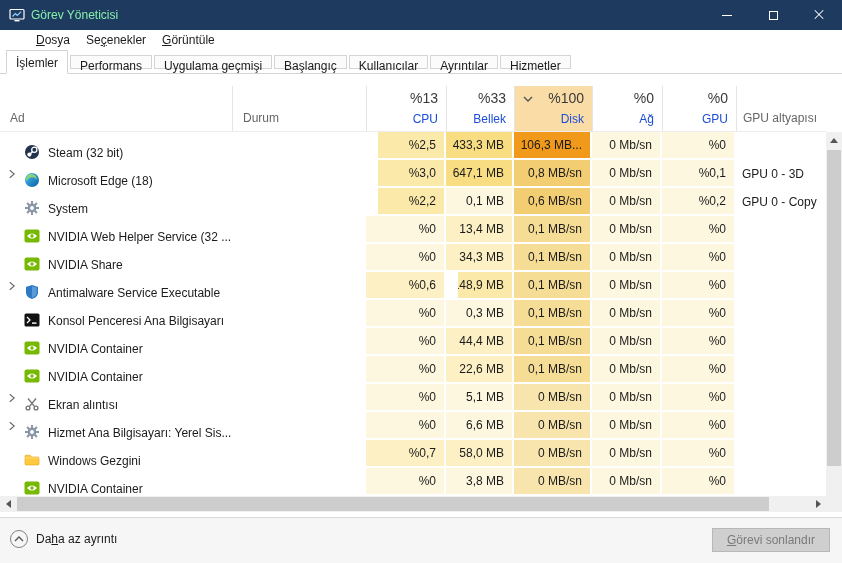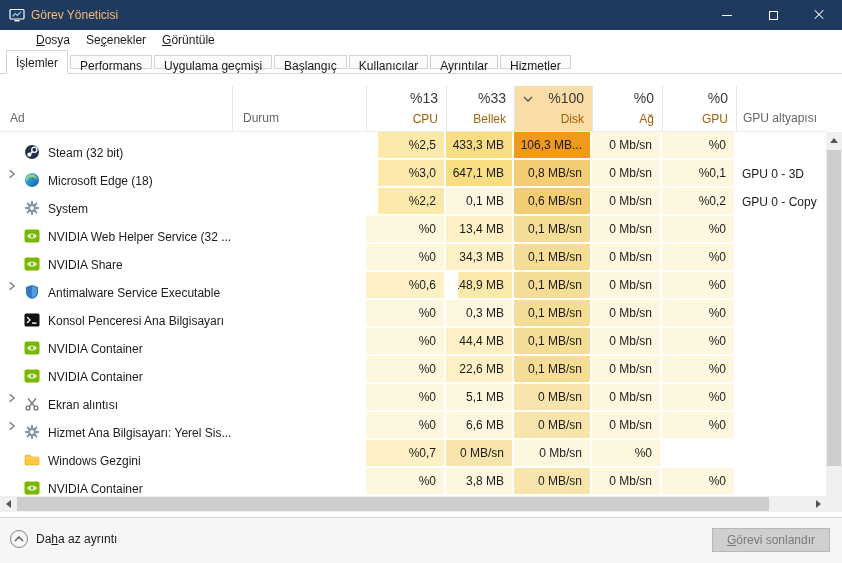--- a/index.html
+++ b/index.html
@@ -1,20 +1,20 @@
 <!DOCTYPE html>
 <html><head>
 <meta charset="utf-8">
 <style>
   * { margin:0; padding:0; box-sizing:border-box; }
   body { background:#c8c8c8; font-family:"Liberation Sans","DejaVu Sans",sans-serif; }
   .window { position:relative; width:842px; height:563px; background:#fff; outline:1px solid #8a8a8a; overflow:hidden; }
 
   
-  .titlebar { position:absolute; top:0; left:0; right:0; height:30px; background:#1f3a5f; display:flex; align-items:center; color:#fdba74; }
+  .titlebar { position:absolute; top:0; left:0; right:0; height:30px; background:#1f3a5f; display:flex; align-items:center; color:#86efac; }
   .app-icon { width:16px; height:16px; margin:0 6px 0 9px; display:flex; }
   .title { font-size:12px; }
   .win-controls { position:absolute; right:0; top:0; height:30px; display:flex; }
   .wc { width:46px; height:30px; display:flex; align-items:center; justify-content:center; cursor:default; }
   .glyph-min { width:10px; height:1px; background:#fff; }
   .glyph-max { width:9px; height:9px; border:1px solid #fff; }
   .glyph-close { position:relative; width:12px; height:12px; }
   .glyph-close::before, .glyph-close::after { content:""; position:absolute; left:0; top:5px; width:12px; height:1px; background:#fff; }
   .glyph-close::before { transform:rotate(45deg); }
   .glyph-close::after { transform:rotate(-45deg); }
@@ -32,21 +32,21 @@
   
   .table-area { position:absolute; top:86px; left:0; width:826px; }
   .grid { display:grid; grid-template-columns:232px 134px 80px 68px 78px 70px 74px 90px; }
   .thead { height:46px; border-bottom:1px solid #ececec; }
   .hcell { position:relative; border-left:1px solid #e5e5e5; }
   .hcell:first-child { border-left:none; }
   .hname, .hstatus { display:flex; align-items:flex-end; padding:0 0 6px 10px;text-align:right; }
   .hlabel { font-size:12px; color:#666; }
   .hnum { display:flex; flex-direction:column; align-items:flex-end; justify-content:space-between; padding:4px 8px 5px 0; }
   .hval { font-size:14px; color:#3a3a3a; }
-  .hlab { font-size:12px; color:#a16207; }
+  .hlab { font-size:12px; color:#1d4ed8; }
   .sorted { background:#f9dca6; }
   .sorticon { position:absolute; left:7px; top:4px; width:12px; height:10px; }
   .hengine { display:flex; align-items:flex-end; padding:0 0 6px 6px; }
 
   .trow { height:28px; background:#fff; }
   .cell { overflow:hidden; white-space:nowrap; }
   .cname { display:flex; align-items:flex-end; font-size:12px; color:#1b1b1b; }
   .chev { flex:0 0 24px; display:flex; align-items:center; justify-content:center; height:100%; }
   .chev svg { width:12px; height:12px; }
   .picon { flex:0 0 16px; width:16px; height:16px; margin-right:8px; display:flex; }
@@ -457,20 +457,21 @@
             <span class="chev"></span>
             <span class="picon">
               <svg viewBox="0 0 16 16">
                 <use href="#sym-folder"></use>
               </svg>
             </span>
             <span class="ptext">Windows Gezgini</span>
           </div>
         <div class="cell cstatus"></div>
         <div class="cell num h1">%0,7</div>
+        <div class="cell num h1">58,0 MB</div>
         <div class="cell num d0">0 MB/sn</div>
         <div class="cell num h0">0 Mb/sn</div>
         <div class="cell num h0">%0</div>
         <div class="cell cengine"></div>
       </div>
 
       <div class="trow grid">
         <div class="cell cname">
             <span class="chev"></span>
             <span class="picon">

